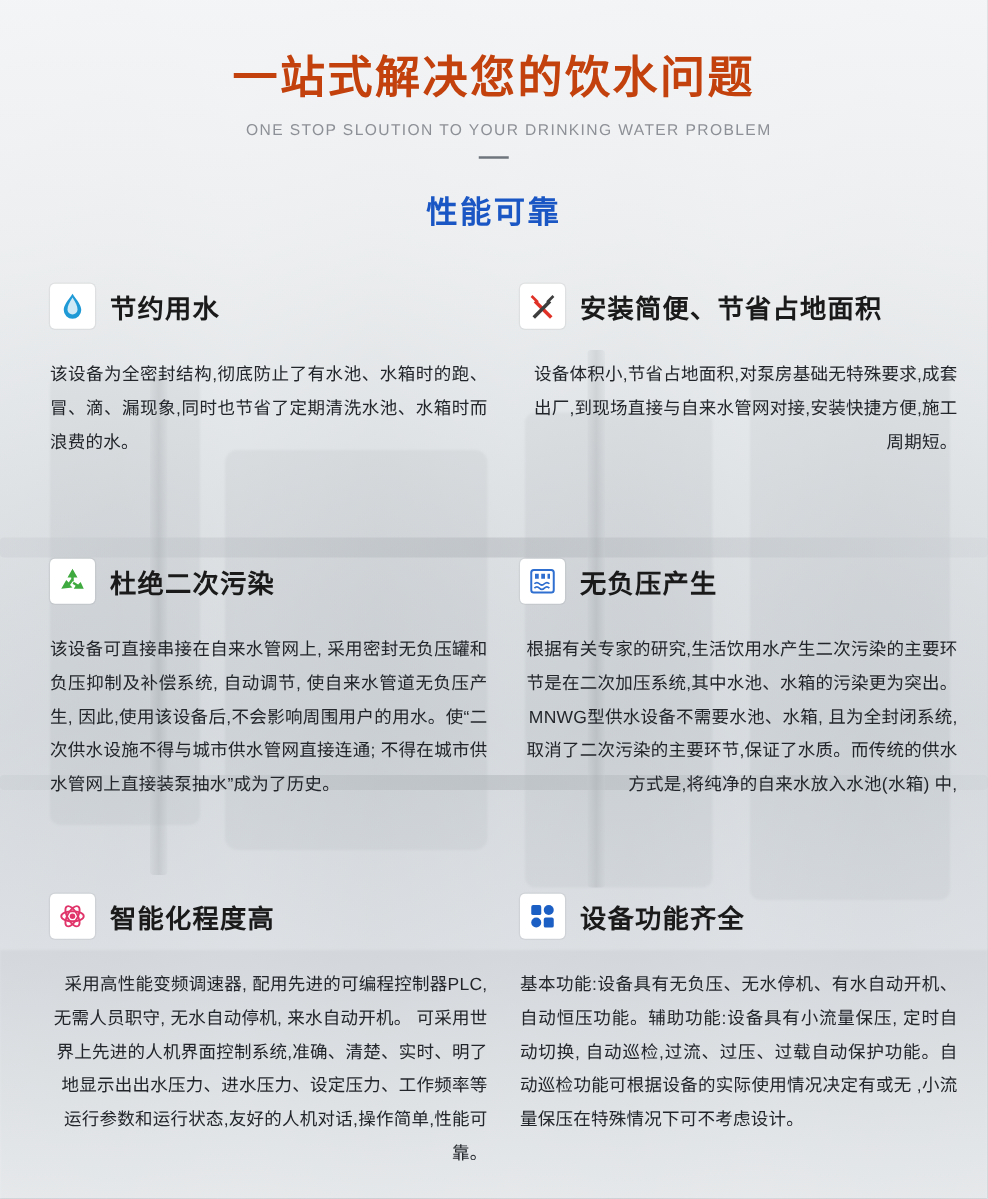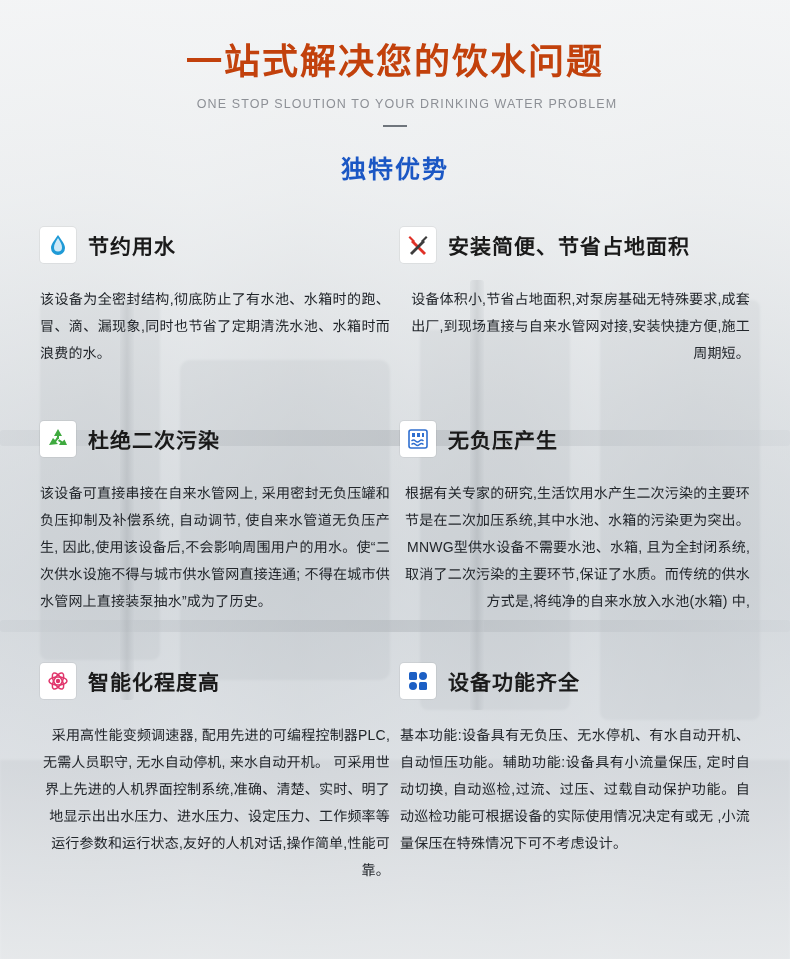--- a/index.html
+++ b/index.html
@@ -84,20 +84,21 @@
   }
 
   .grid {
     position: relative;
     margin-top: 42px;
     padding: 0 40px;
     display: grid;
     grid-template-columns: 350px 350px;
     column-gap: 10px;
     row-gap: 0px;
+    gap: 26px;
   }
 
   .feature {
     margin-bottom: 24px;
   }
   .feature-head {
     display: flex;
     align-items: center;
     gap: 12px;
     margin-bottom: 14px;
@@ -155,21 +156,21 @@
   <div class="bg-shape" style="left:0px; top:760px; width:790px; height:200px; background:rgba(70,80,90,0.18);"></div>
 </div>
 <div class="bg-wash"></div>
 
 <div class="page">
 
   <div class="header">
     <div class="title-cn">一站式解决您的饮水问题</div>
     <div class="title-en">ONE STOP SLOUTION TO YOUR DRINKING WATER PROBLEM</div>
     <div class="divider-dash"></div>
-    <div class="subtitle">独特优势</div>
+    <div class="subtitle">性能可靠</div>
   </div>
 
   <div class="grid">
 
     <div class="feature r1 col-left">
       <div class="feature-head">
         <span class="icon-box">
           <svg width="26" height="26" viewBox="0 0 26 26" aria-hidden="true">
             <path d="M13 3 C9 9 6 12 6 16 a7 7 0 0 0 14 0 C20 12 17 9 13 3 Z" fill="#1f9ad6"></path>
             <path d="M13 6 C10.5 10 9 12.5 9 15.5 a4 4 0 0 0 8 0 C17 12.5 15.5 10 13 6 Z" fill="#cfe9f7"></path>

